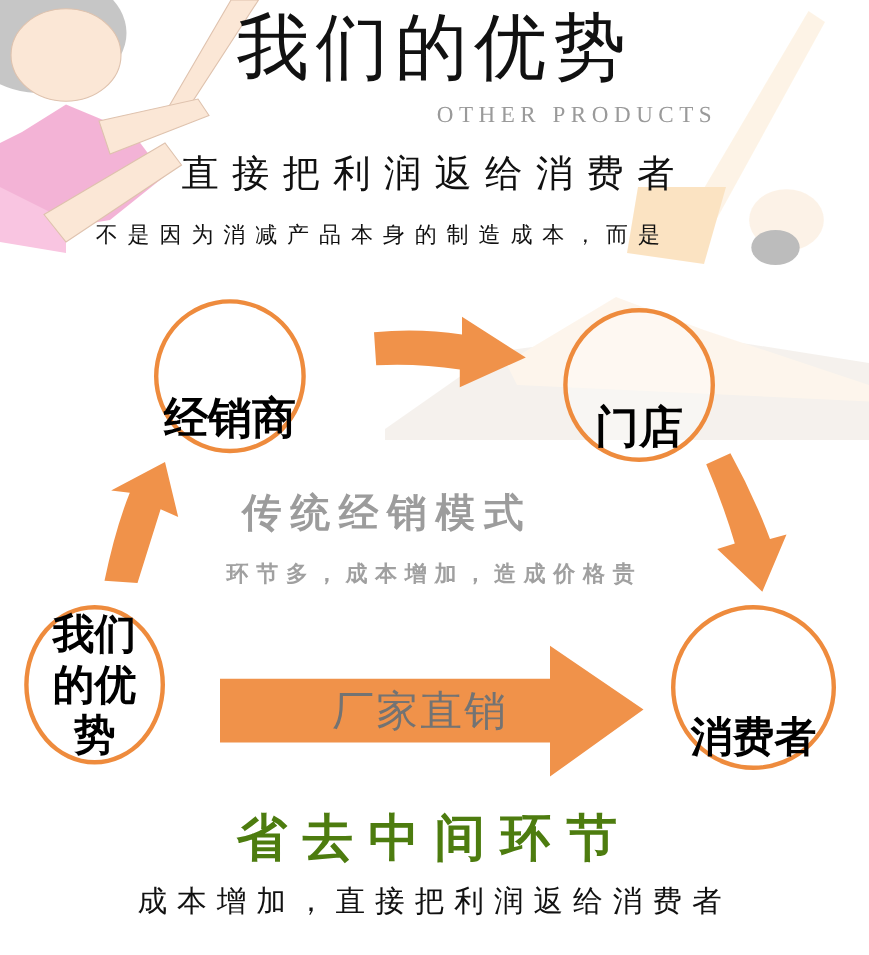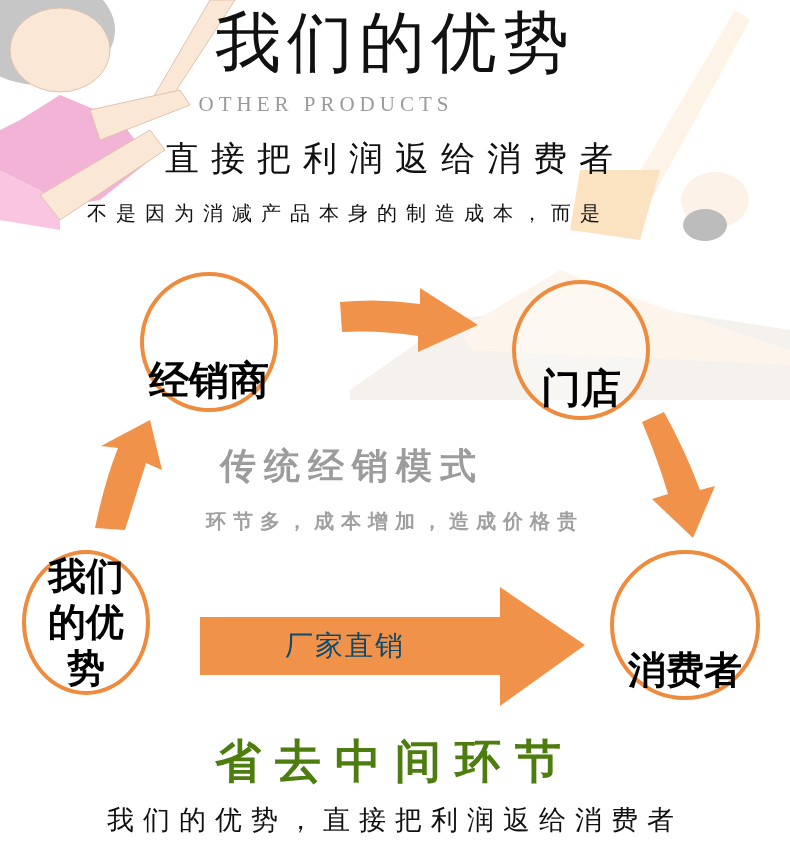--- a/index.html
+++ b/index.html
@@ -9,21 +9,21 @@
     font-family: "DejaVu Sans", "Liberation Sans", sans-serif;
   }
   .abs { position: absolute; }
   .bg-art { position: absolute; left: 0; top: 0; width: 790px; height: 868px; pointer-events: none; }
   .title {
     left: 0; width: 790px; top: 8px; text-align: center;
     font-family: "DejaVu Serif", "Liberation Serif", serif;
     font-size: 66px; color: #111; letter-spacing: 6px; line-height: 70px;
   }
   .subtitle-en {
-    left: 0; width: 652px; top: 92px; text-align: center;
+    left: 0; width: 652px; top: 92px; text-align: right;
     font-family: "Liberation Serif", "DejaVu Serif", serif;
     font-size: 21px; color: #9a9a9a; letter-spacing: 5px;
   }
   .why {
     left: 0; width: 790px; top: 135px; text-align: center;
     font-family: "DejaVu Serif", "Liberation Serif", serif;
     font-size: 34px; color: #111; letter-spacing: 12px; line-height: 46px;
   }
   .reason {
     left: 0; width: 696px; top: 198px; text-align: center;
@@ -39,21 +39,21 @@
   .mode-title {
     left: 0; width: 704px; top: 442px; text-align: center;
     font-size: 36px; color: #9c9c9c; letter-spacing: 8px; font-weight: bold;
   }
   .mode-desc {
     left: 0; width: 790px; top: 508px; text-align: center;
     font-size: 20px; color: #a0a0a0; letter-spacing: 7px; font-weight: bold;
   }
   .direct-label {
     left: 200px; width: 290px; top: 620px; text-align: center;
-    font-size: 28px; color: #0c4a6e; letter-spacing: 2px; line-height: 52px;
+    font-size: 38px; color: #737373; letter-spacing: 2px; line-height: 52px; padding-left: 37px;
   }
   .save-title {
     left: 0; width: 790px; top: 730px; text-align: center;
     font-size: 46px; color: #4d7c0f; letter-spacing: 14px; font-weight: bold; line-height: 62px;
   }
   .save-desc {
     left: 0; width: 790px; top: 800px; text-align: center;
     font-size: 27px; color: #111; letter-spacing: 9px; line-height: 40px;
   }
 </style>
@@ -112,13 +112,13 @@
 <div class="circle" style="left:610px; top:550px; width:150px; height:150px; font-size:38px;">
   <span>消费者</span>
 </div>
 
 <div class="abs mode-title">传统经销模式</div>
 <div class="abs mode-desc">环节多，成本增加，造成价格贵</div>
 
 <div class="abs direct-label">厂家直销</div>
 
 <div class="abs save-title">省去中间环节</div>
-<div class="abs save-desc">我们的优势，直接把利润返给消费者</div>
+<div class="abs save-desc">成本增加，直接把利润返给消费者</div>
 
 </body></html>

